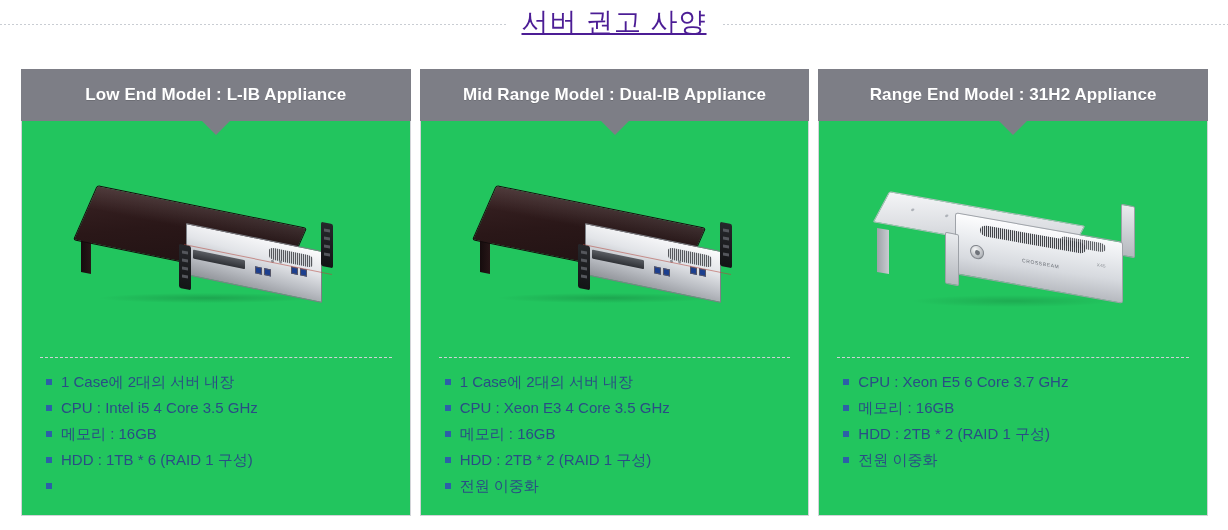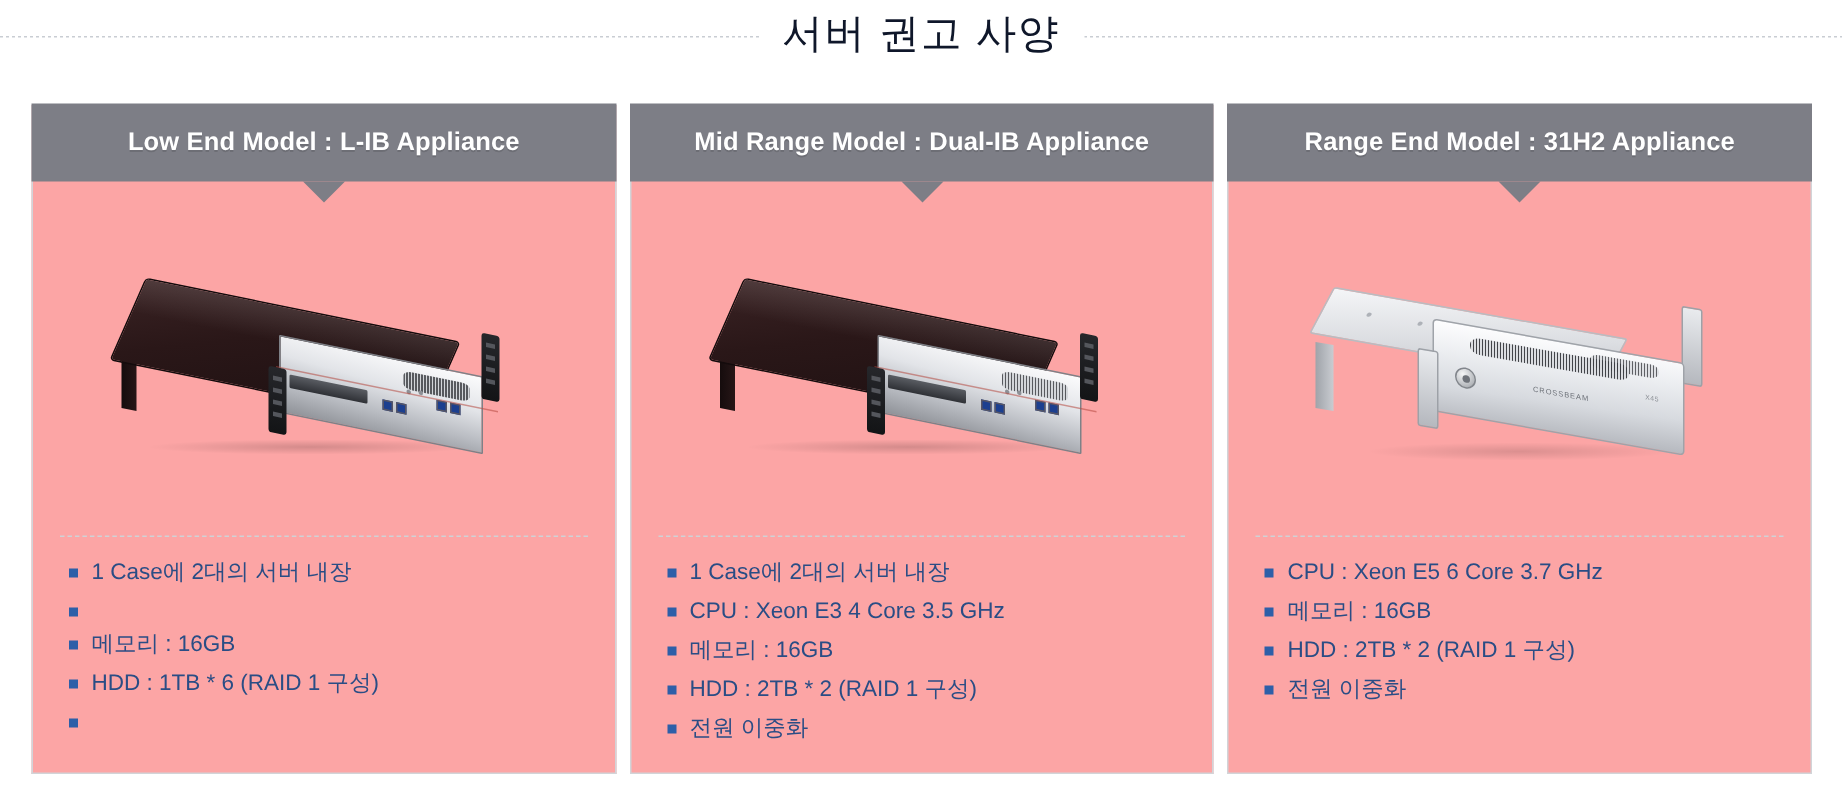--- a/index.html
+++ b/index.html
@@ -30,40 +30,41 @@
     background-image: repeating-linear-gradient(to right,
         #c9cdd3 0px, #c9cdd3 2px, rgba(255,255,255,0) 2px, rgba(255,255,255,0) 4px);
     margin-top: 4px;
   }
   .title-rule.left  { margin-right: 16px; }
   .title-rule.right { margin-left: 16px; }
   .page-title {
     flex: 0 0 auto;
     font-size: 27px;
     font-weight: 400;
-    color: #0f172a;
+    color: #4c1d95;
     letter-spacing: 1px;
     white-space: nowrap;
     line-height: 1;
+    text-decoration: underline;
   }
 
   
   .cards {
     position: absolute;
     top: 70px;
     left: 21px;
     width: 1187px;
     height: 446px;
     display: flex;
     gap: 9px;
   }
 
   .card {
     flex: 1 1 0;
-    background: #fca5a5;
+    background: #22c55e;
     border: 1px solid #d2d4d8;
     border-top: none;
     display: flex;
     flex-direction: column;
     position: relative;
   }
 
   .card-header {
     background: #7d7e86;
     height: 52px;
@@ -351,20 +352,21 @@
     </div>
     <div class="card-body">
       <div class="spec-divider"></div>
       <ul class="spec-list">
         <li>
             <span class="bullet"></span>
             <span class="text">1 Case에 2대의 서버 내장</span>
           </li>
         <li>
             <span class="bullet"></span>
+            <span class="text">CPU : Intel i5 4 Core 3.5 GHz</span>
           </li>
         <li>
             <span class="bullet"></span>
             <span class="text">메모리 : 16GB</span>
           </li>
         <li>
             <span class="bullet"></span>
             <span class="text">HDD : 1TB * 6 (RAID 1 구성)</span>
           </li>
         <li>

